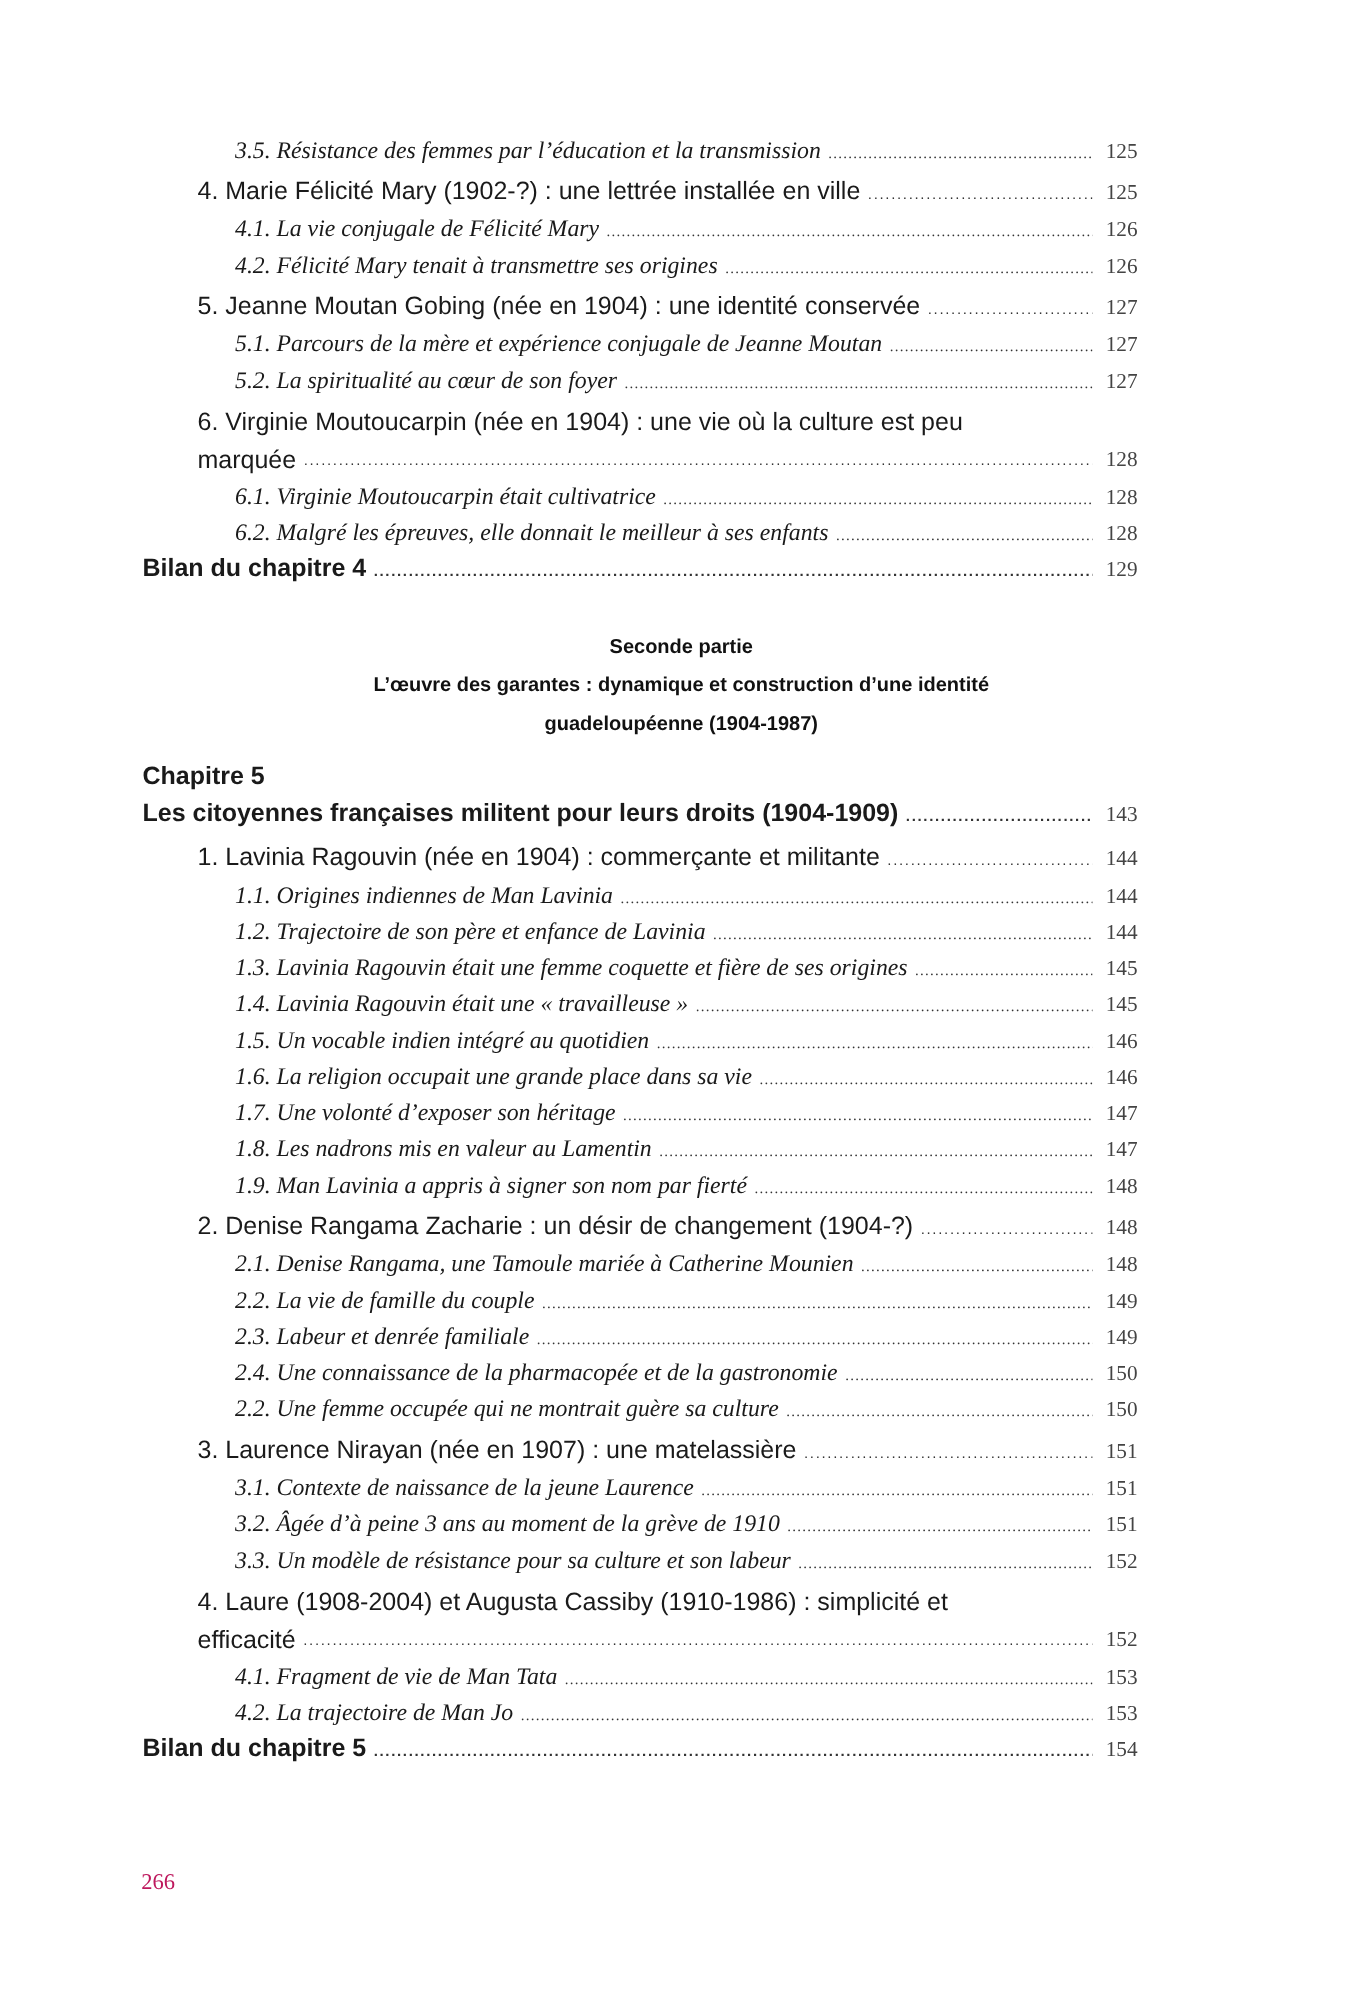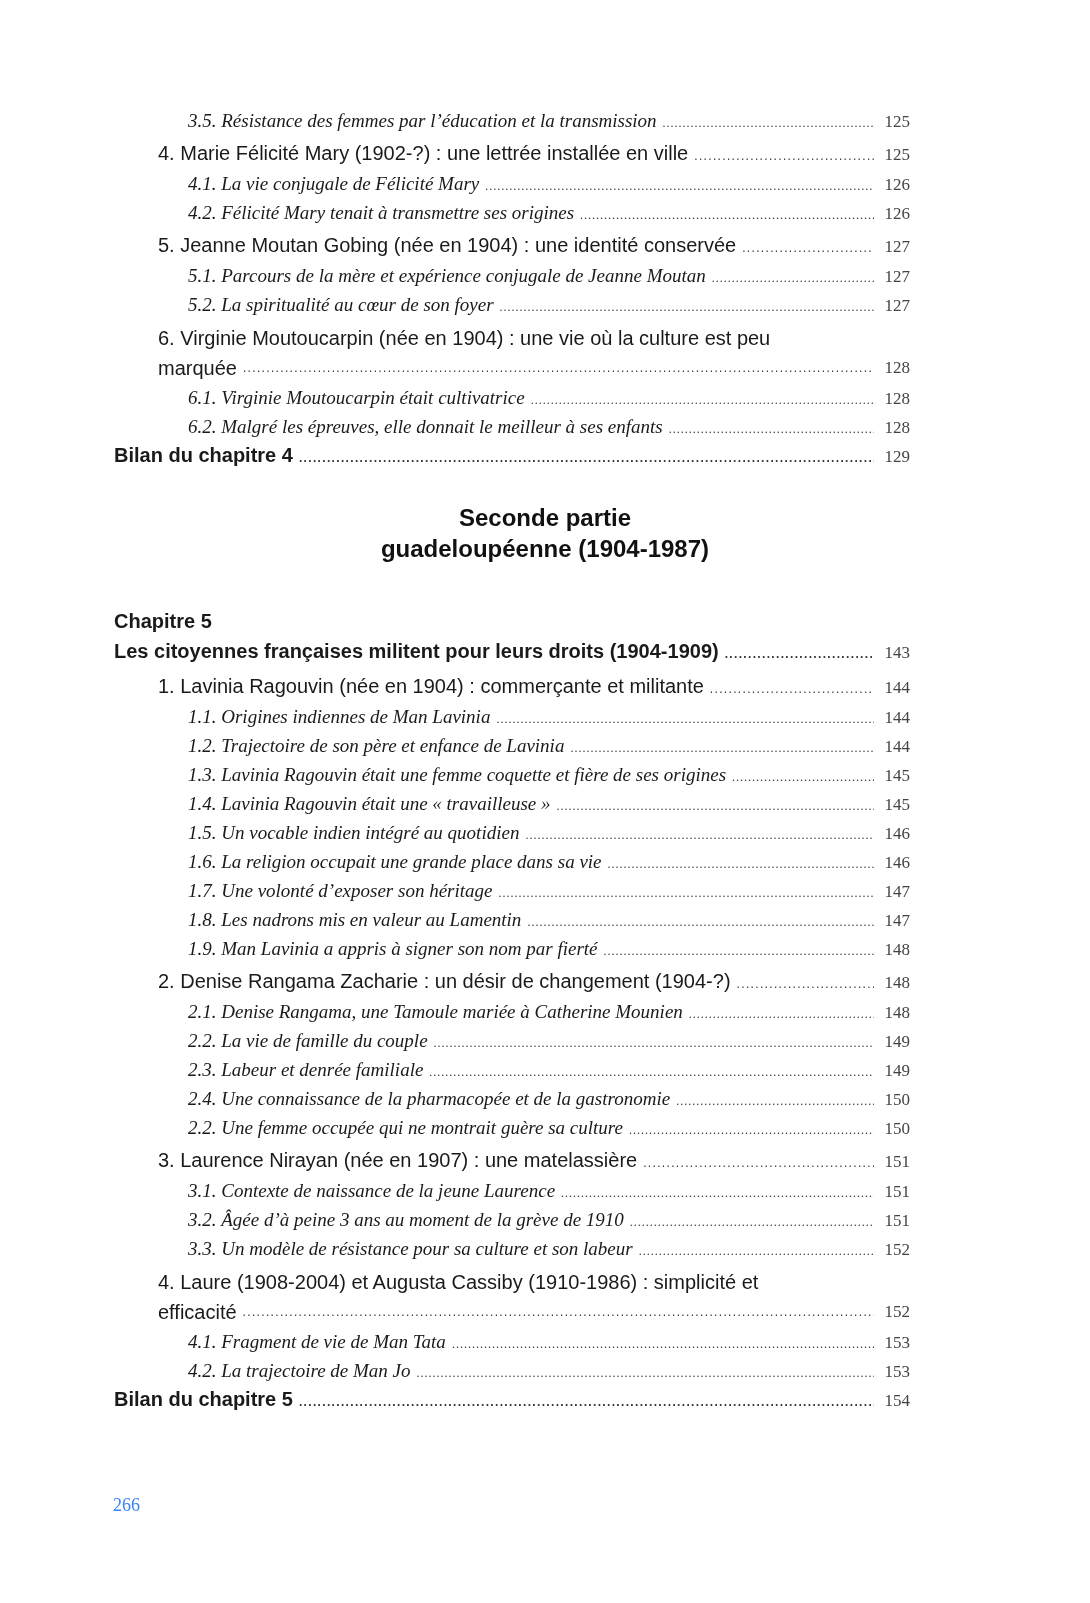--- a/index.html
+++ b/index.html
@@ -20,24 +20,24 @@
              height: 34px; line-height: 36px; }
   .lvl-sec.wrap { height: auto; line-height: 30px; display: block; padding-top: 4px; }
   .lvl-sec.wrap .first-line { display: block; white-space: nowrap; }
   .lvl-sec.wrap .second { display: flex; align-items: center; }
   .lvl-bilan { font-family: "Liberation Sans", sans-serif; font-weight: bold; font-size: 20px;
                height: 29px; line-height: 29px; }
   .lvl-chap { font-family: "Liberation Sans", sans-serif; font-weight: bold; font-size: 20px;
               height: 30px; line-height: 30px; }
 
   .part-heading { position: absolute; left: 0; width: 1024px; text-align: center;
-                  font-family: "Liberation Sans", sans-serif; font-weight: bold; font-size: 24px;
+                  font-family: "Liberation Sans", sans-serif; font-weight: bold; font-size: 16px;
                   line-height: 31px; color: #111; }
   .folio { position: absolute; left: 113px; top: 1495px; font-family: "Liberation Serif", serif;
-           font-size: 18px; color: #3b82f6; }
+           font-size: 18px; color: #be185d; }
 </style>
 </head>
 <body>
 
 <div class="page">
 
   <div class="toc" id="toc-top" style="top:106px;">
       <div class="entry lvl-sub">
         <span class="label">3.5. Résistance des femmes par l’éducation et la transmission</span>
         <span class="dots"></span>
@@ -93,20 +93,21 @@
       </div>
       <div class="entry lvl-bilan">
         <span class="label">Bilan du chapitre 4</span>
         <span class="dots"></span>
         <span class="page-num">129</span>
       </div>
     </div>
 
   <div class="part-heading" style="top:502px; left:33px;">
     <div>Seconde partie</div>
+    <div>L’œuvre des garantes : dynamique et construction d’une identité</div>
     <div>guadeloupéenne (1904-1987)</div>
   </div>
 
   <div class="toc" style="top:606px;">
     <div class="lvl-chap">Chapitre 5</div>
     <div class="entry lvl-chap">
       <span class="label">Les citoyennes françaises militent  pour leurs droits (1904-1909)</span>
       <span class="dots"></span>
       <span class="page-num">143</span>
     </div>

